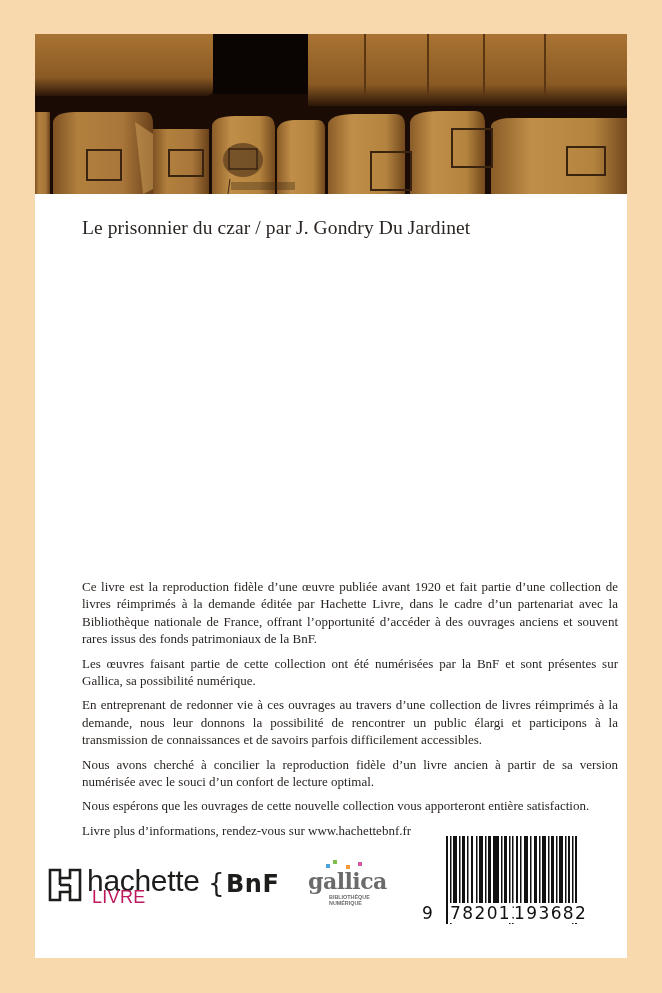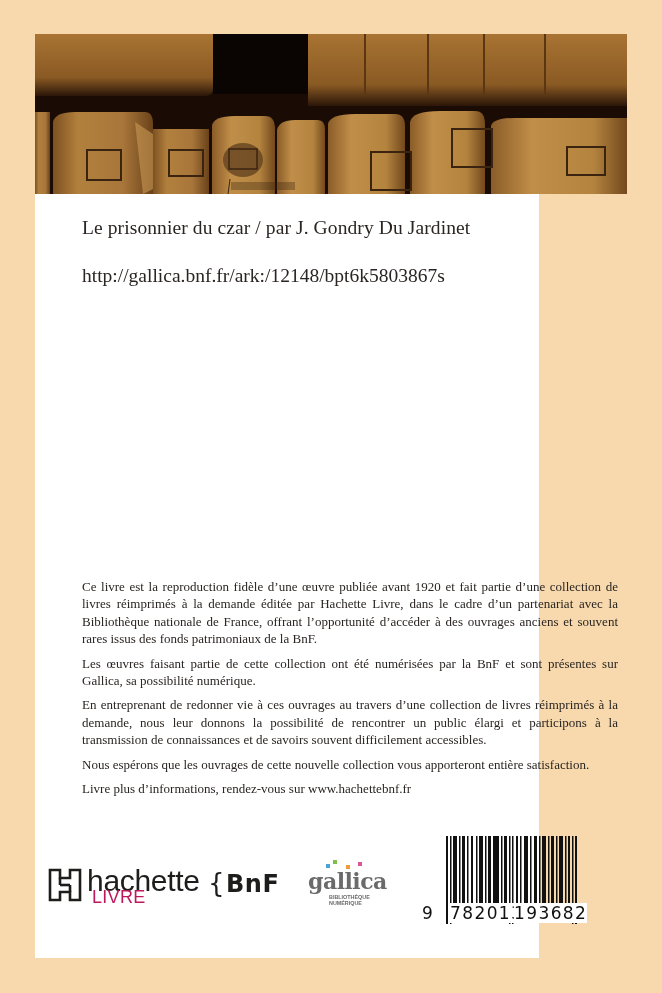--- a/index.html
+++ b/index.html
@@ -1,21 +1,21 @@
 <!DOCTYPE html>
 <html><head>
 <meta charset="utf-8">
 <style>
   html, body { margin:0; padding:0; }
   body {
     width:662px; height:993px; background:#f7d9ad; position:relative; overflow:hidden;
     font-family:"Liberation Serif","DejaVu Serif",serif; color:#2a2522;
   }
   .panel {
-    position:absolute; left:35px; top:34px; width:504px; height:924px; background:#ffffff;
+    position:absolute; left:35px; top:34px; width:592px; height:924px; background:#ffffff;
   }
   .hero {
     position:absolute; left:0; top:0; width:592px; height:160px; overflow:hidden;
     background:#9a6a2e;
   }
   .hero svg { display:block; }
   .title {
     position:absolute; left:47px; top:183px; font-size:19.5px; letter-spacing:0.1px; white-space:nowrap;
   }
   .url {
@@ -93,26 +93,26 @@
       <rect x="194" y="115" width="28" height="20" fill="none" stroke="#3a2410" stroke-width="1.5"></rect>
       <rect x="336" y="118" width="40" height="38" fill="none" stroke="#3a2410" stroke-width="2"></rect>
       <rect x="417" y="95" width="40" height="38" fill="none" stroke="#3a2410" stroke-width="2"></rect>
       <rect x="532" y="113" width="38" height="28" fill="none" stroke="#3a2410" stroke-width="2"></rect>
       <line x1="193" y1="160" x2="195" y2="145" stroke="#3a2410"></line>
       <rect x="196" y="148" width="64" height="8" fill="#3a2410" opacity="0.35"></rect>
     </svg>
   </div>
 
   <div class="title">Le prisonnier du czar / par J. Gondry Du Jardinet</div>
-  <div class="url">http://gallica.bnf.fr/ark:/12148/bpt6k5803867s</div>
 
   <div class="body-text">
     <p>Ce livre est la reproduction fidèle d’une œuvre publiée avant 1920 et fait partie d’une collection de livres réimprimés à la demande éditée par Hachette Livre, dans le cadre d’un partenariat avec la Bibliothèque nationale de France, offrant l’opportunité d’accéder à des ouvrages anciens et souvent rares issus des fonds patrimoniaux de la BnF.</p>
     <p>Les œuvres faisant partie de cette collection ont été numérisées par la BnF et sont présentes sur Gallica, sa possibilité numérique.</p>
-    <p>En entreprenant de redonner vie à ces ouvrages au travers d’une collection de livres réimprimés à la demande, nous leur donnons la possibilité de rencontrer un public élargi et participons à la transmission de connaissances et de savoirs souvent difficilement accessibles.</p>
+    <p>En entreprenant de redonner vie à ces ouvrages au travers d’une collection de livres réimprimés à la demande, nous leur donnons la possibilité de rencontrer un public élargi et participons à la transmission de connaissances et de savoirs parfois difficilement accessibles.</p>
+    <p>Nous avons cherché à concilier la reproduction fidèle d’un livre ancien à partir de sa version numérisée avec le souci d’un confort de lecture optimal.</p>
     <p>Nous espérons que les ouvrages de cette nouvelle collection vous apporteront entière satisfaction.</p>
     <p>Livre plus d’informations, rendez-vous sur www.hachettebnf.fr</p>
   </div>
 </div>
 
 <div class="logos">
   <div class="hachette">
     <svg width="34" height="34" viewBox="0 0 34 34" style="position:absolute;left:0;top:0;">
       <path d="M2 2 H12 V10 H22 V2 H32 V32 H22 V24 H12 V32 H2 Z" fill="none" stroke="#1d1d1b" stroke-width="2.6"></path>
       <line x1="12" y1="10" x2="12" y2="17" stroke="#1d1d1b" stroke-width="2.6"></line>

